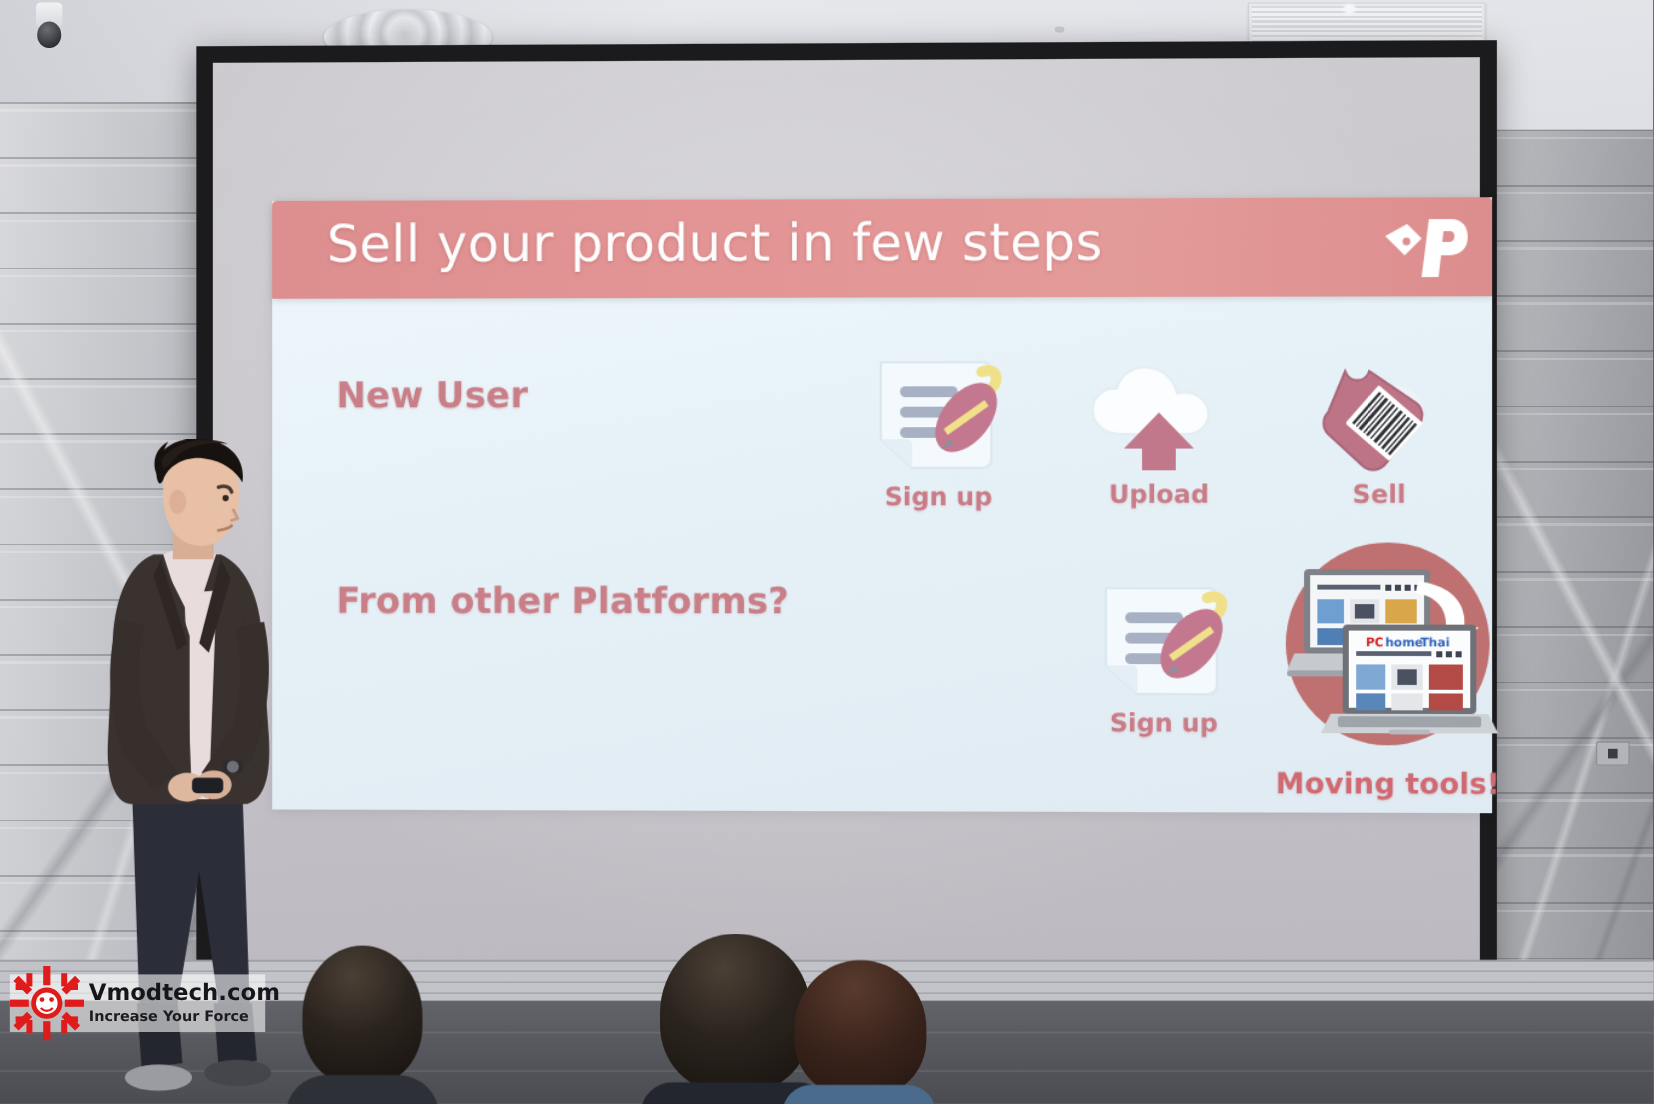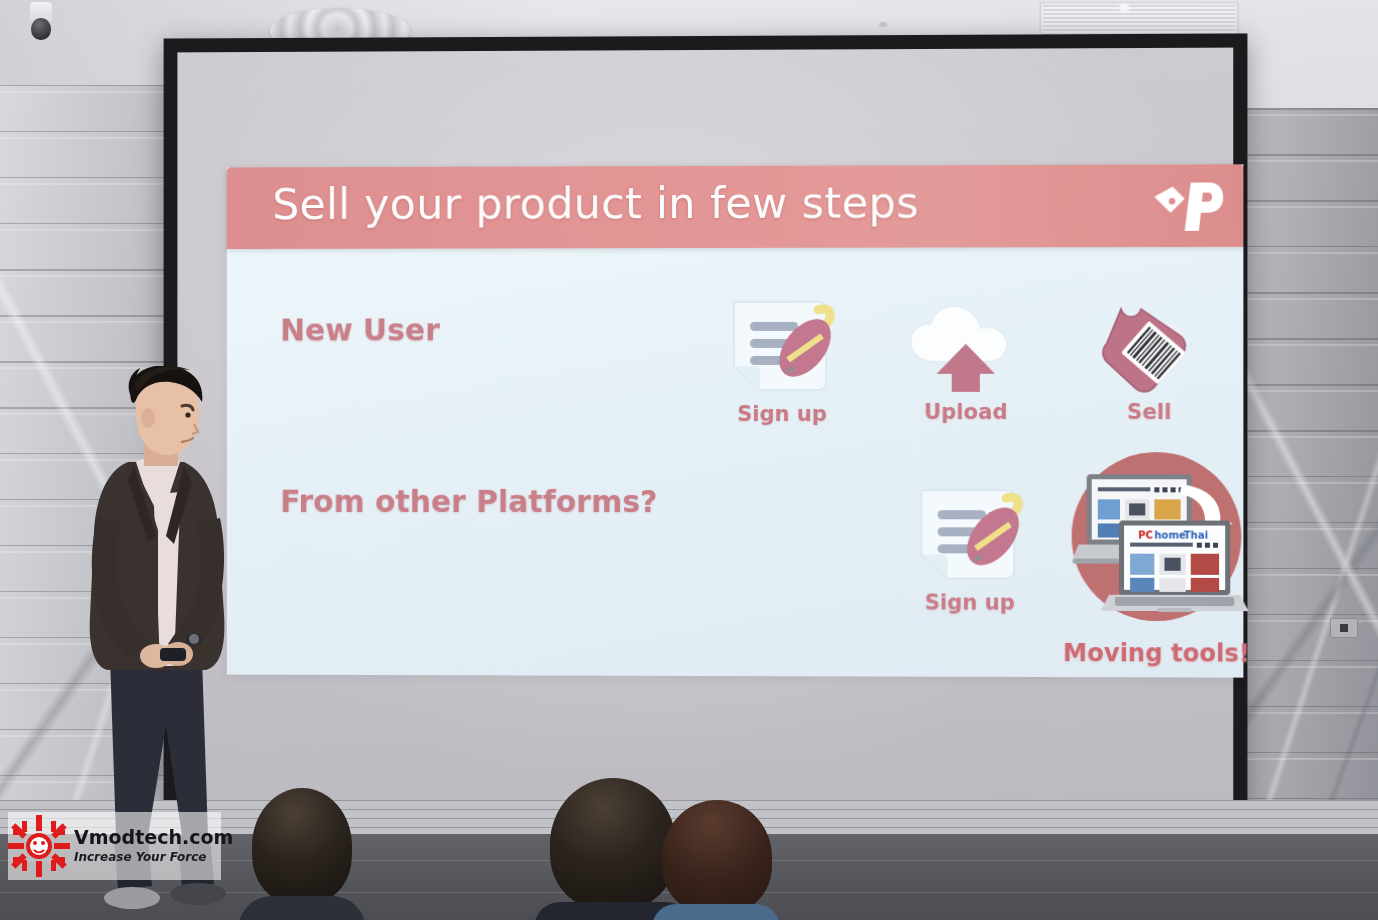--- a/index.html
+++ b/index.html
@@ -154,28 +154,28 @@
   .presenter{position:absolute;left:74px;top:366px;width:170px;height:554px;}
   .aud{position:absolute;}
   .aud-head{
     position:absolute;border-radius:50% 50% 42% 42%;
     background:radial-gradient(circle at 42% 22%,#4b4036 0%,#2b241e 45%,#17120f 100%);
   }
   .aud-shoulder{position:absolute;border-radius:60px 60px 0 0;}
 
   
   .watermark{
-    position:absolute;left:8px;top:812px;width:213px;height:68px;
+    position:absolute;left:8px;top:812px;width:213px;height:48px;
     background:rgba(255,255,255,.58);
     display:flex;align-items:center;
   }
   .wm-logo{width:62px;height:62px;flex:0 0 62px;position:relative;}
   .wm-text{padding-left:4px;line-height:1.05;}
   .wm-title{font-size:19px;font-weight:bold;color:#16161a;font-family:"DejaVu Sans", sans-serif;}
-  .wm-sub{font-size:12px;font-weight:bold;font-style:italic;color:#1b1b20;font-family:"DejaVu Sans", sans-serif;margin-top:3px;}
+  .wm-sub{font-size:12px;font-weight:bold;color:#1b1b20;font-family:"DejaVu Sans", sans-serif;margin-top:3px;}
 </style>
 </head>
 <body>
 
 <div id="stage">
 
   <div class="ceiling"></div>
   <div class="ceiling-shadow"></div>
 
   <div class="diffuser" style="left:270px;top:8px;width:140px;height:46px;"></div>

